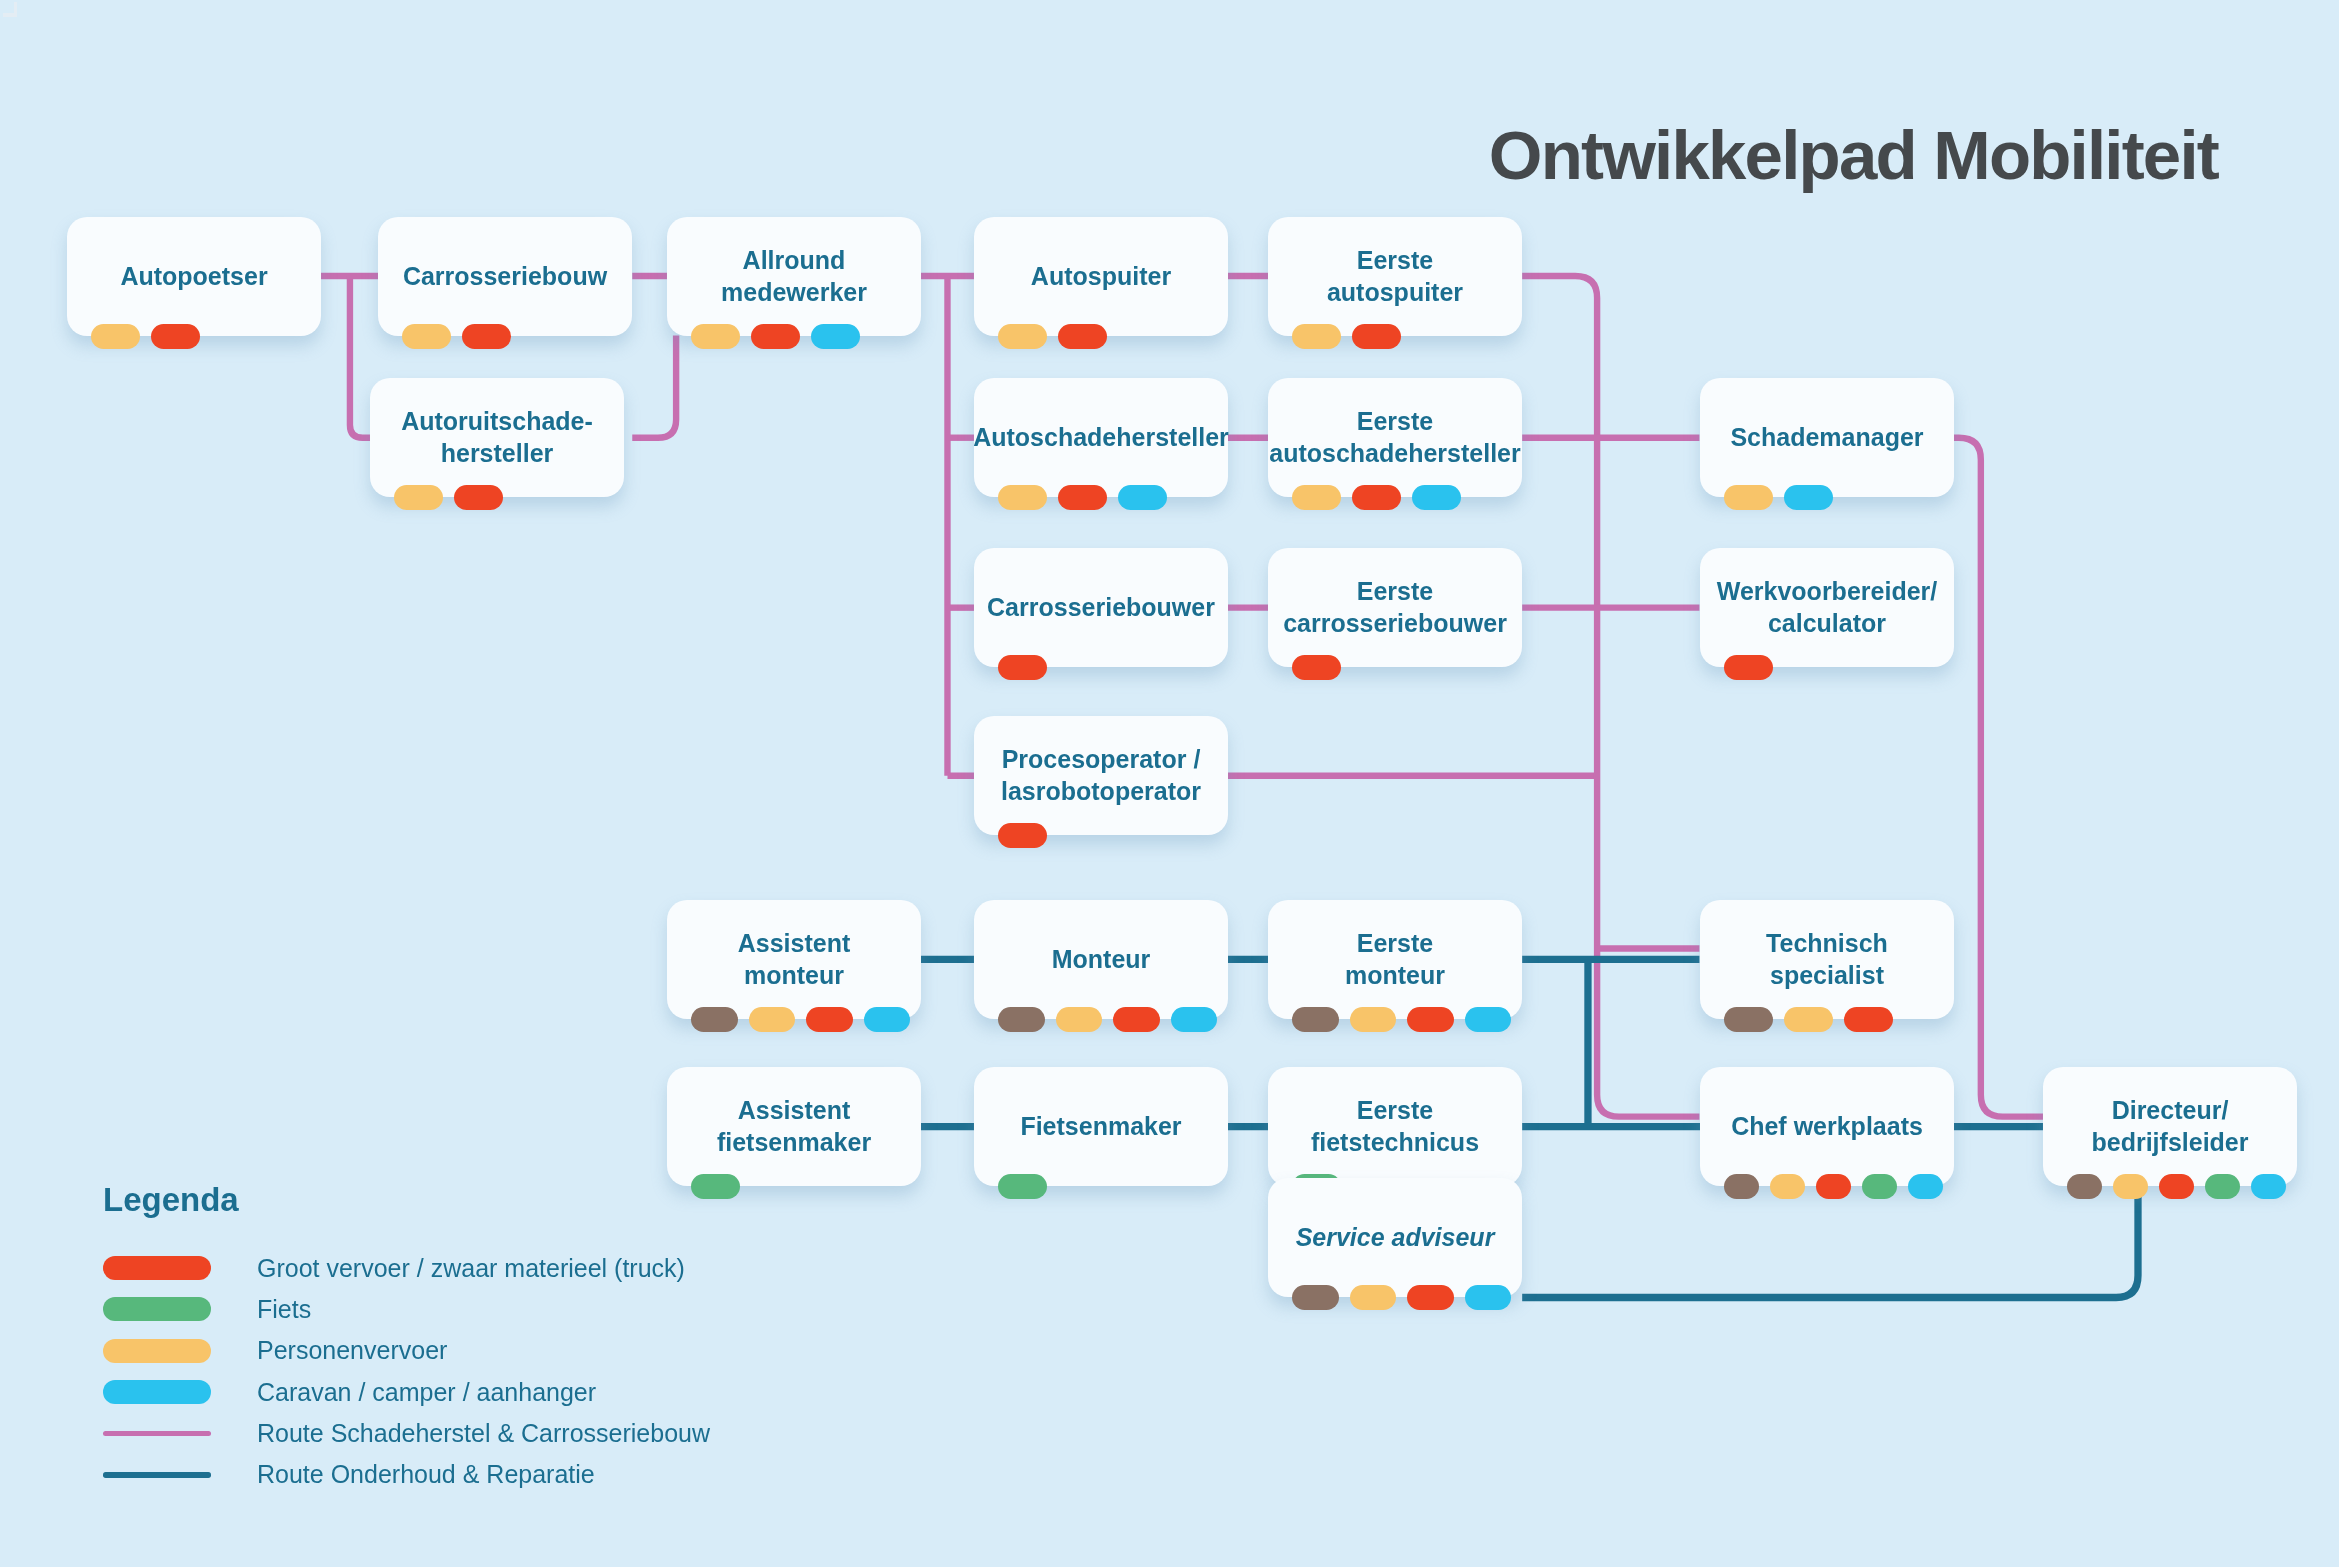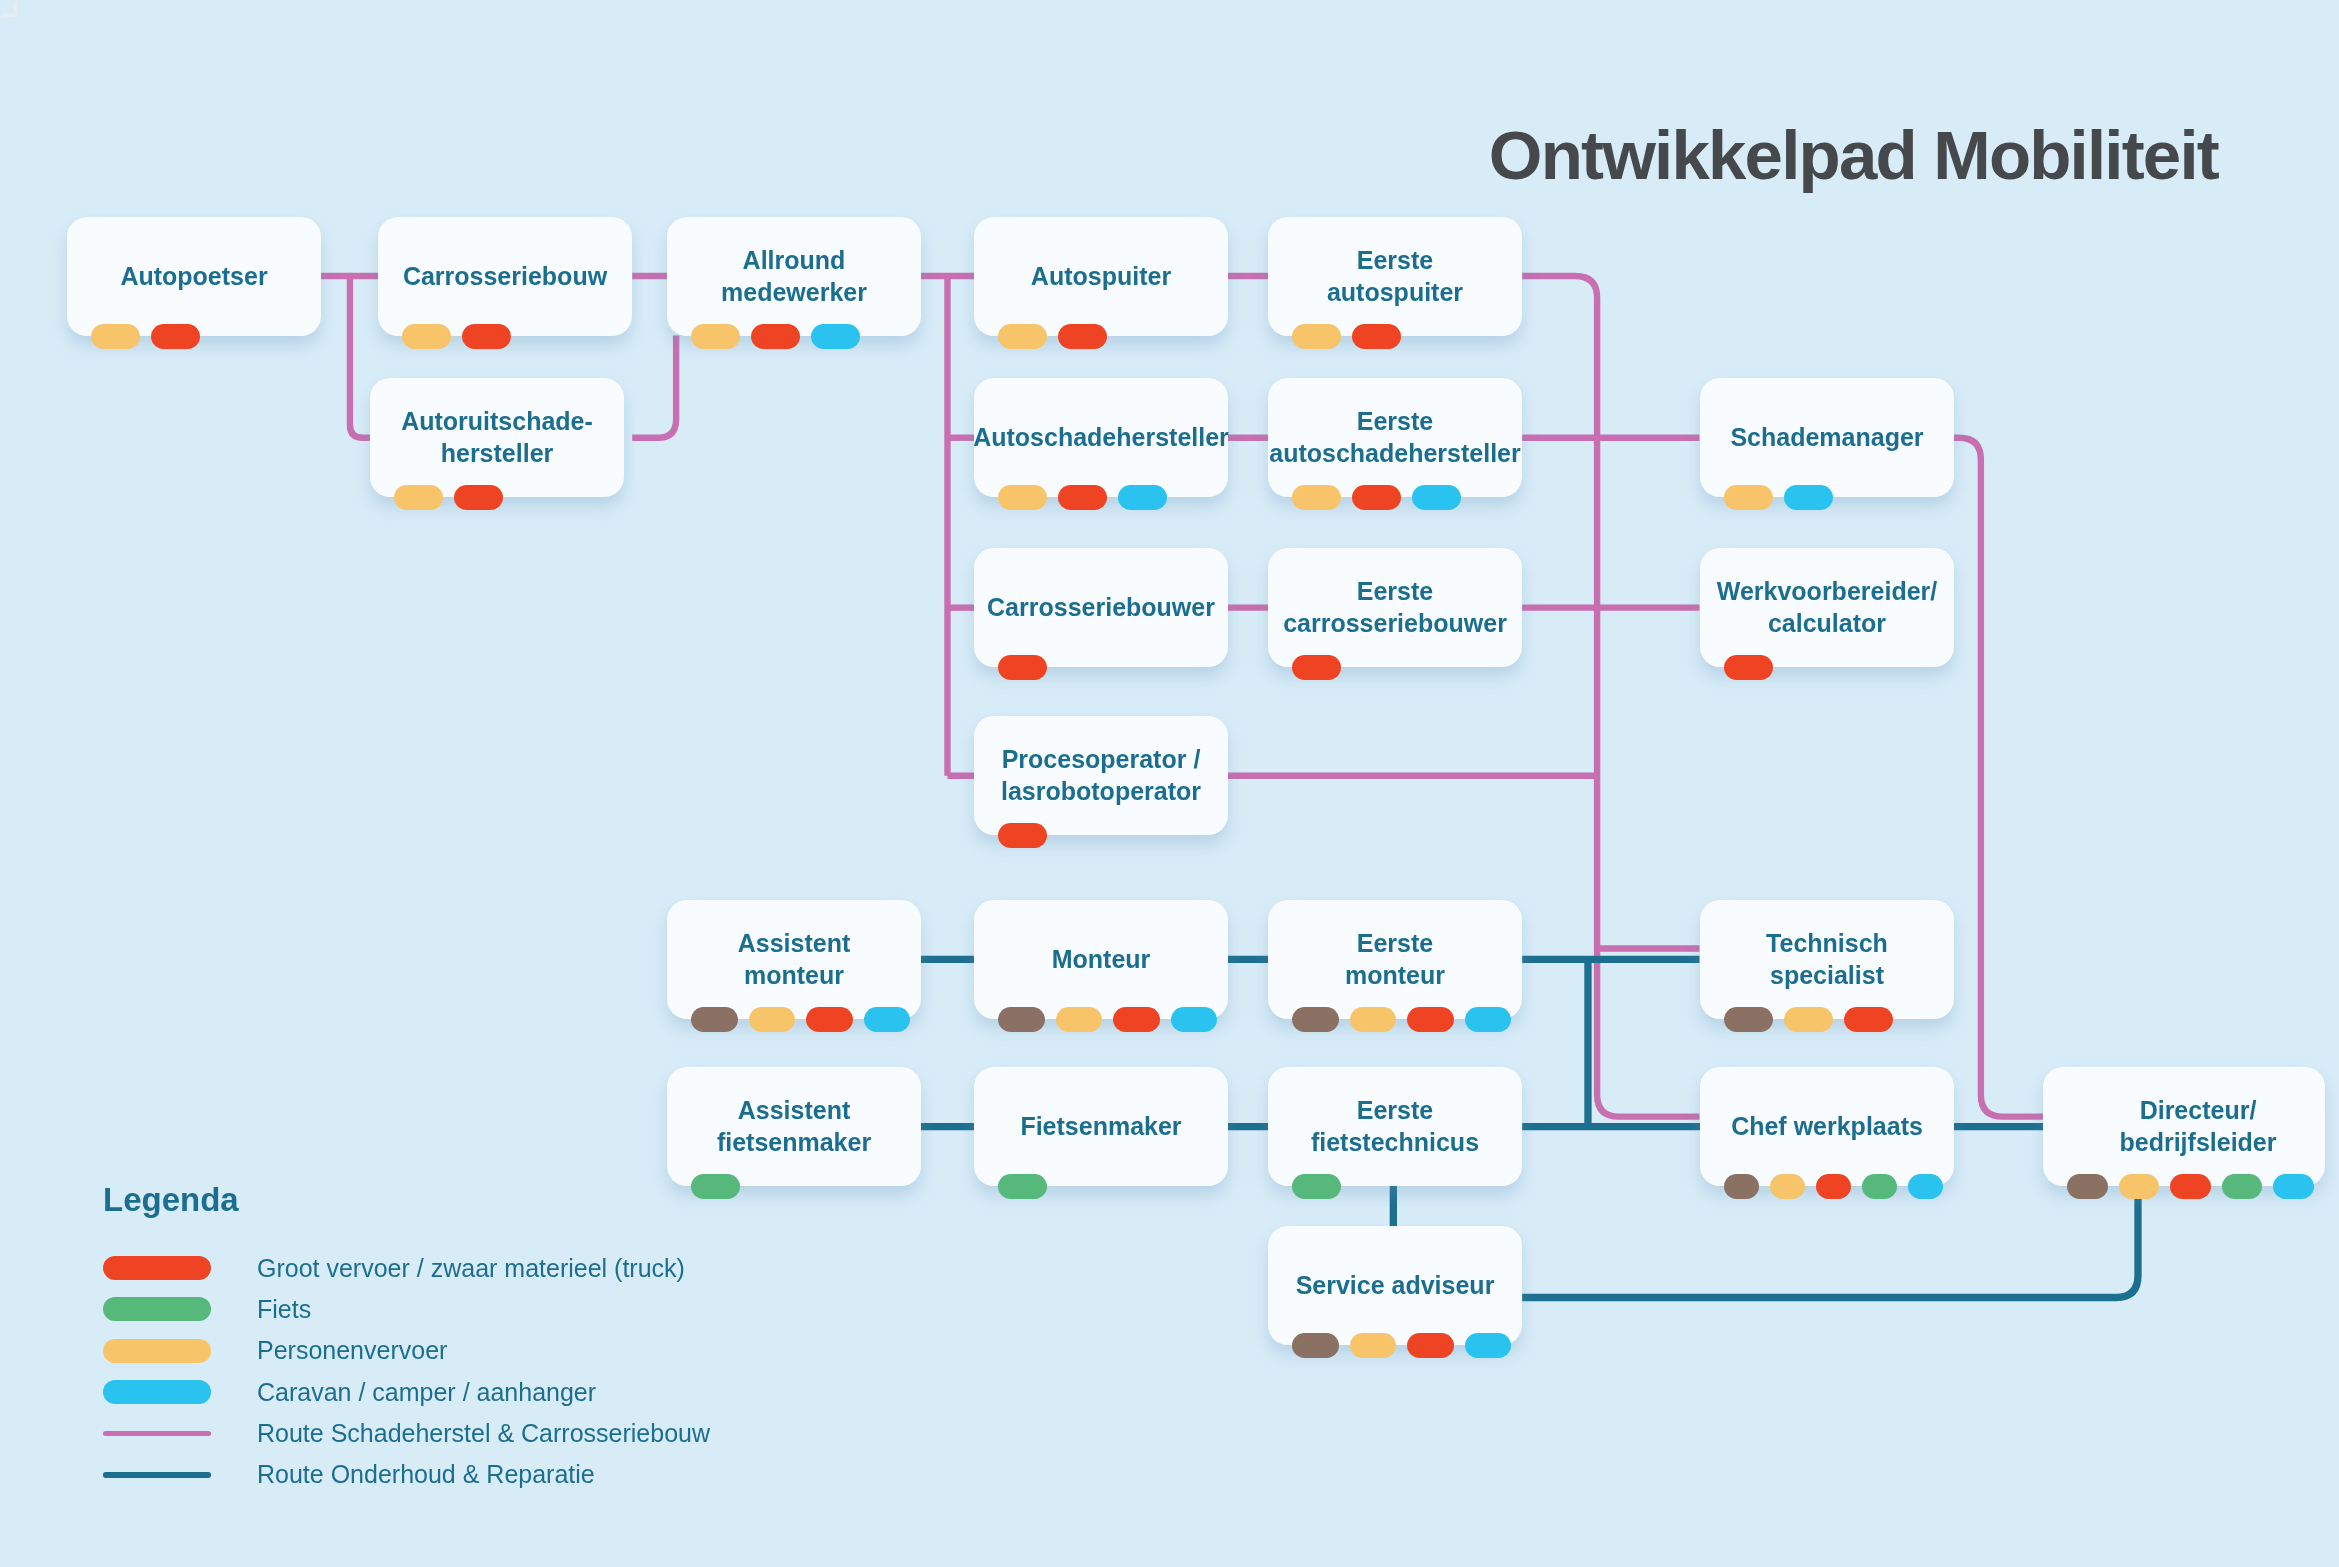--- a/index.html
+++ b/index.html
@@ -244,32 +244,32 @@
       <div class="node" style="left: 1700px; top: 1067px;">
         <span class="lbl">Chef werkplaats</span>
         <div class="pills">
           <span class="pill" style="background: rgb(138, 113, 100);"></span>
           <span class="pill" style="background: rgb(248, 196, 105);"></span>
           <span class="pill" style="background: rgb(238, 68, 35);"></span>
           <span class="pill" style="background: rgb(87, 184, 124);"></span>
           <span class="pill" style="background: rgb(42, 194, 238);"></span>
         </div>
       </div>
-      <div class="node" style="left: 2043px; top: 1067px; padding-left: 28px;">
+      <div class="node" style="left: 2043px; top: 1067px;">
         <span class="lbl">Directeur/
 bedrijfsleider</span>
         <div class="pills">
           <span class="pill" style="background: rgb(138, 113, 100);"></span>
           <span class="pill" style="background: rgb(248, 196, 105);"></span>
           <span class="pill" style="background: rgb(238, 68, 35);"></span>
           <span class="pill" style="background: rgb(87, 184, 124);"></span>
           <span class="pill" style="background: rgb(42, 194, 238);"></span>
         </div>
       </div>
-      <div class="node" style="left: 1268px; top: 1226px;">
+      <div class="node" style="left: 1268px; top: 1178px; font-style: italic;">
         <span class="lbl">Service adviseur</span>
         <div class="pills">
           <span class="pill" style="background: rgb(138, 113, 100);"></span>
           <span class="pill" style="background: rgb(248, 196, 105);"></span>
           <span class="pill" style="background: rgb(238, 68, 35);"></span>
           <span class="pill" style="background: rgb(42, 194, 238);"></span>
         </div>
       </div>
     </div>
 

